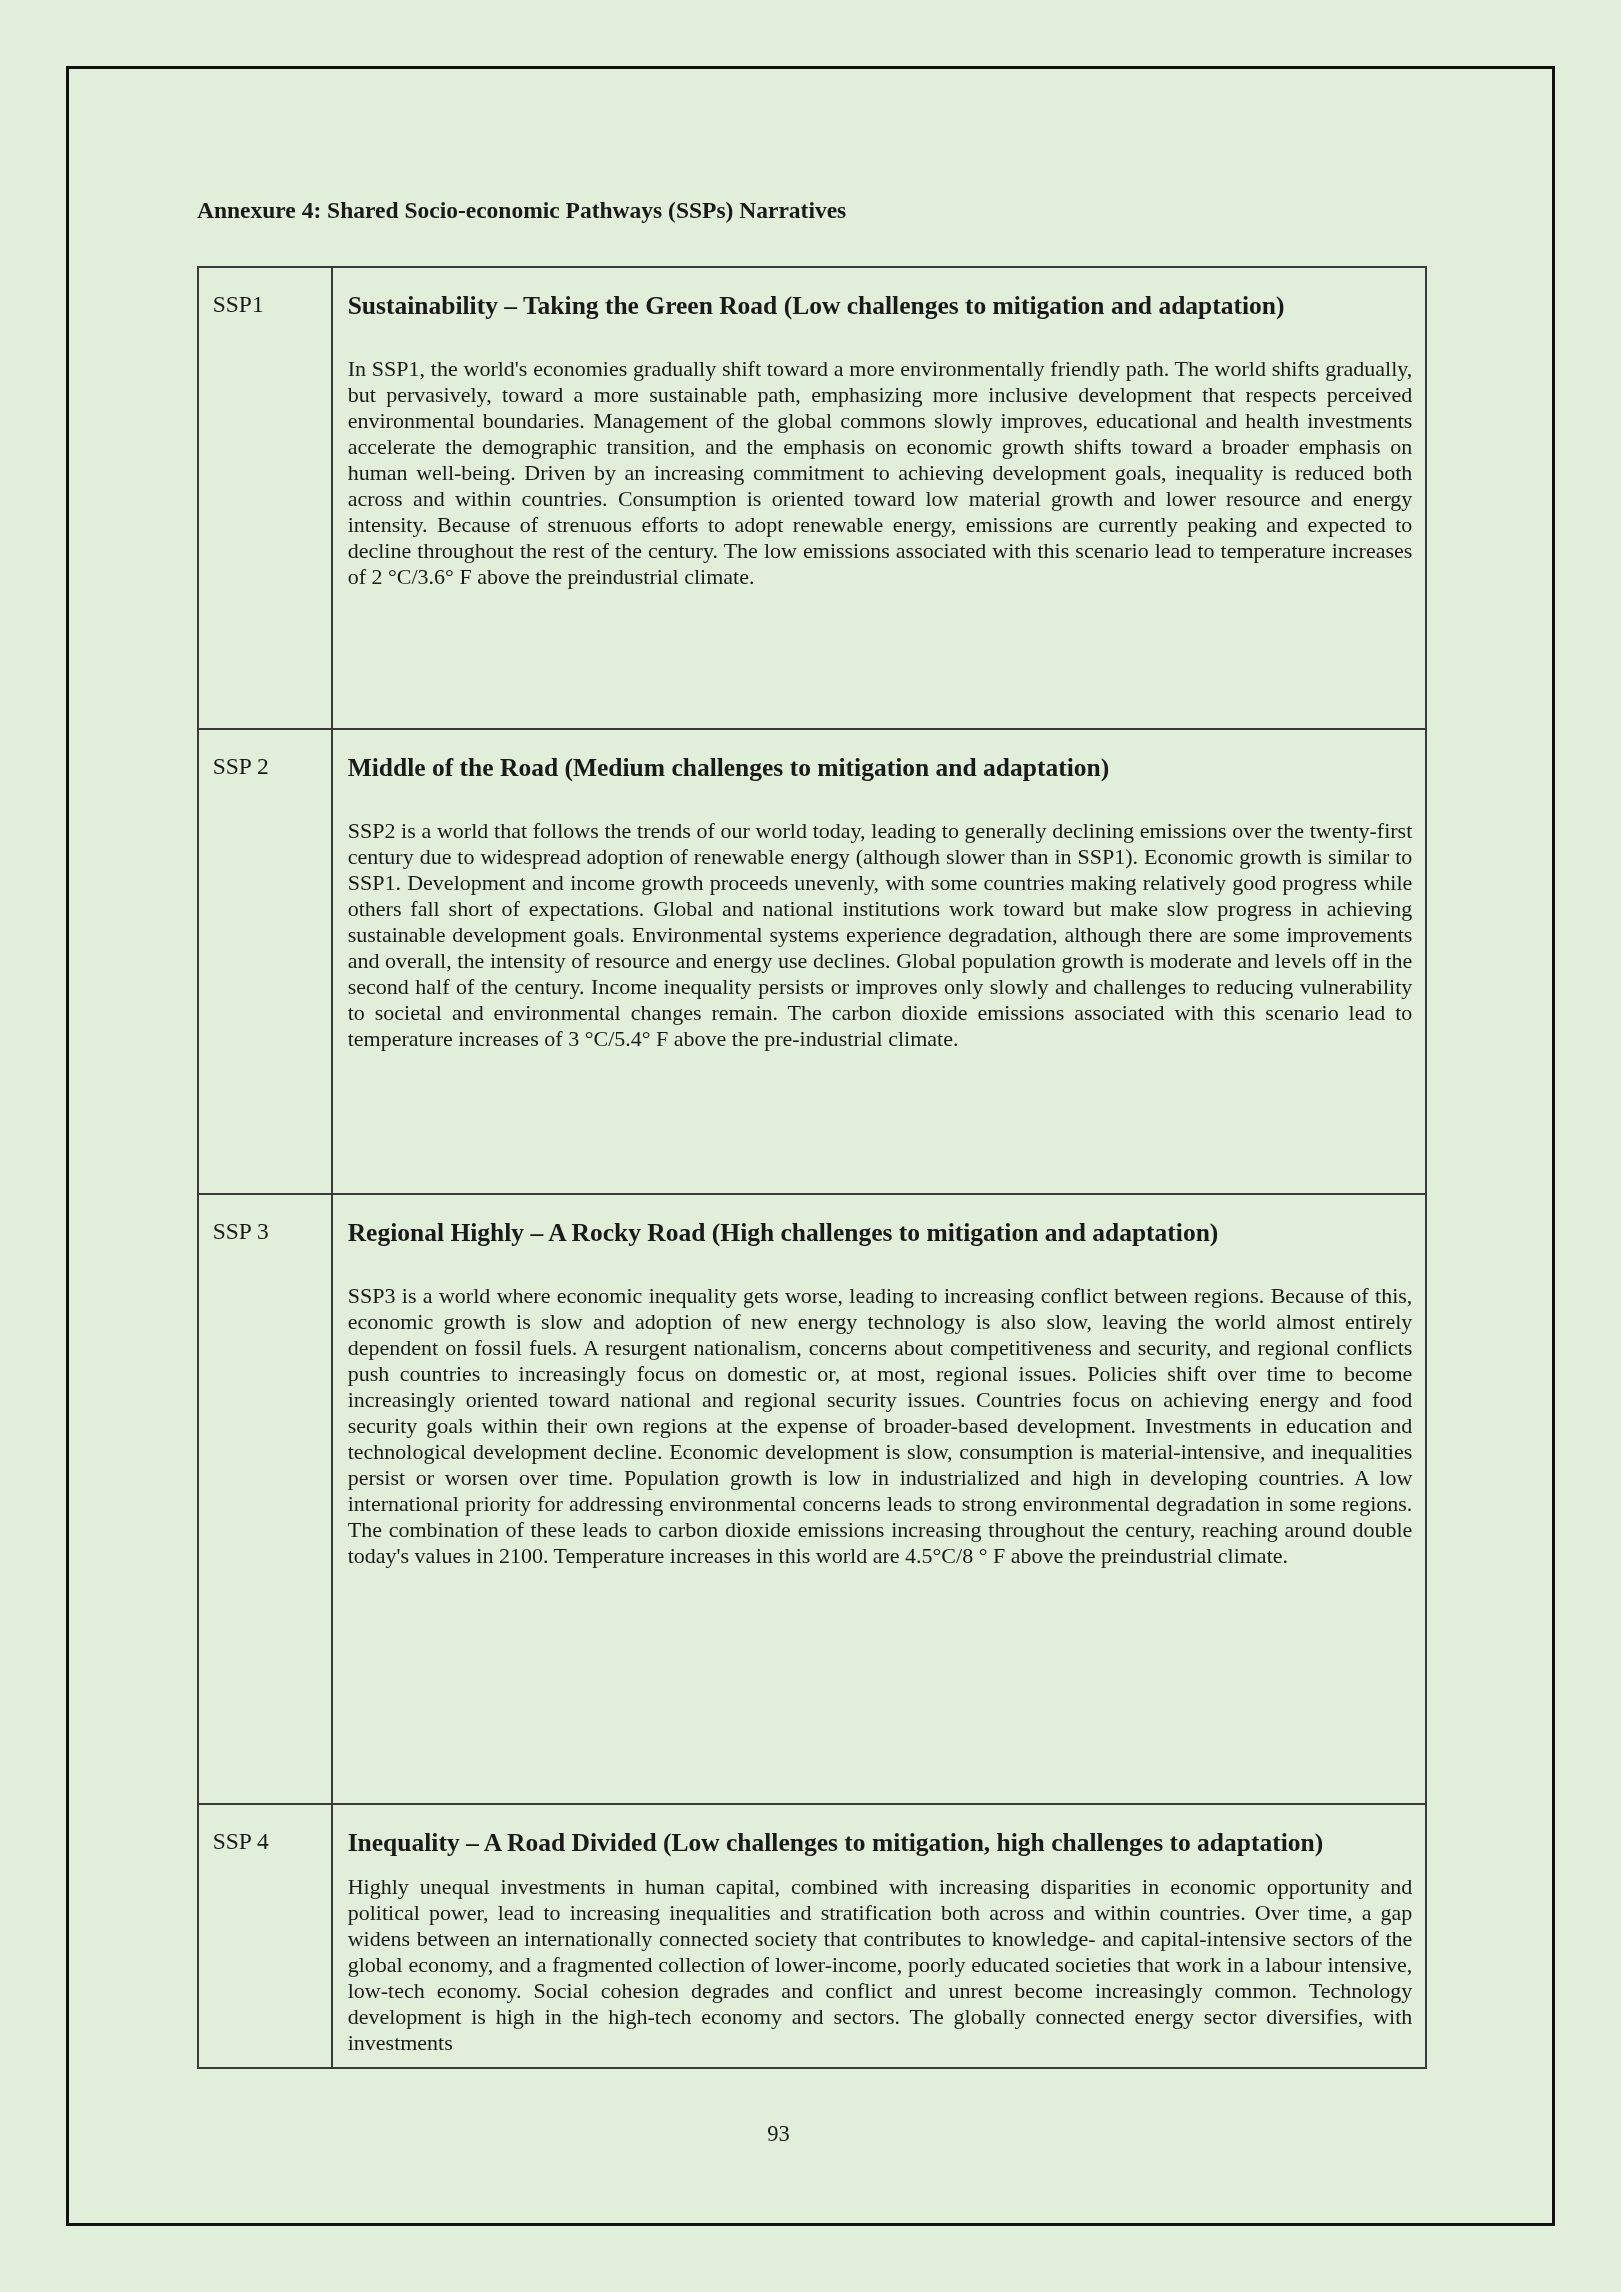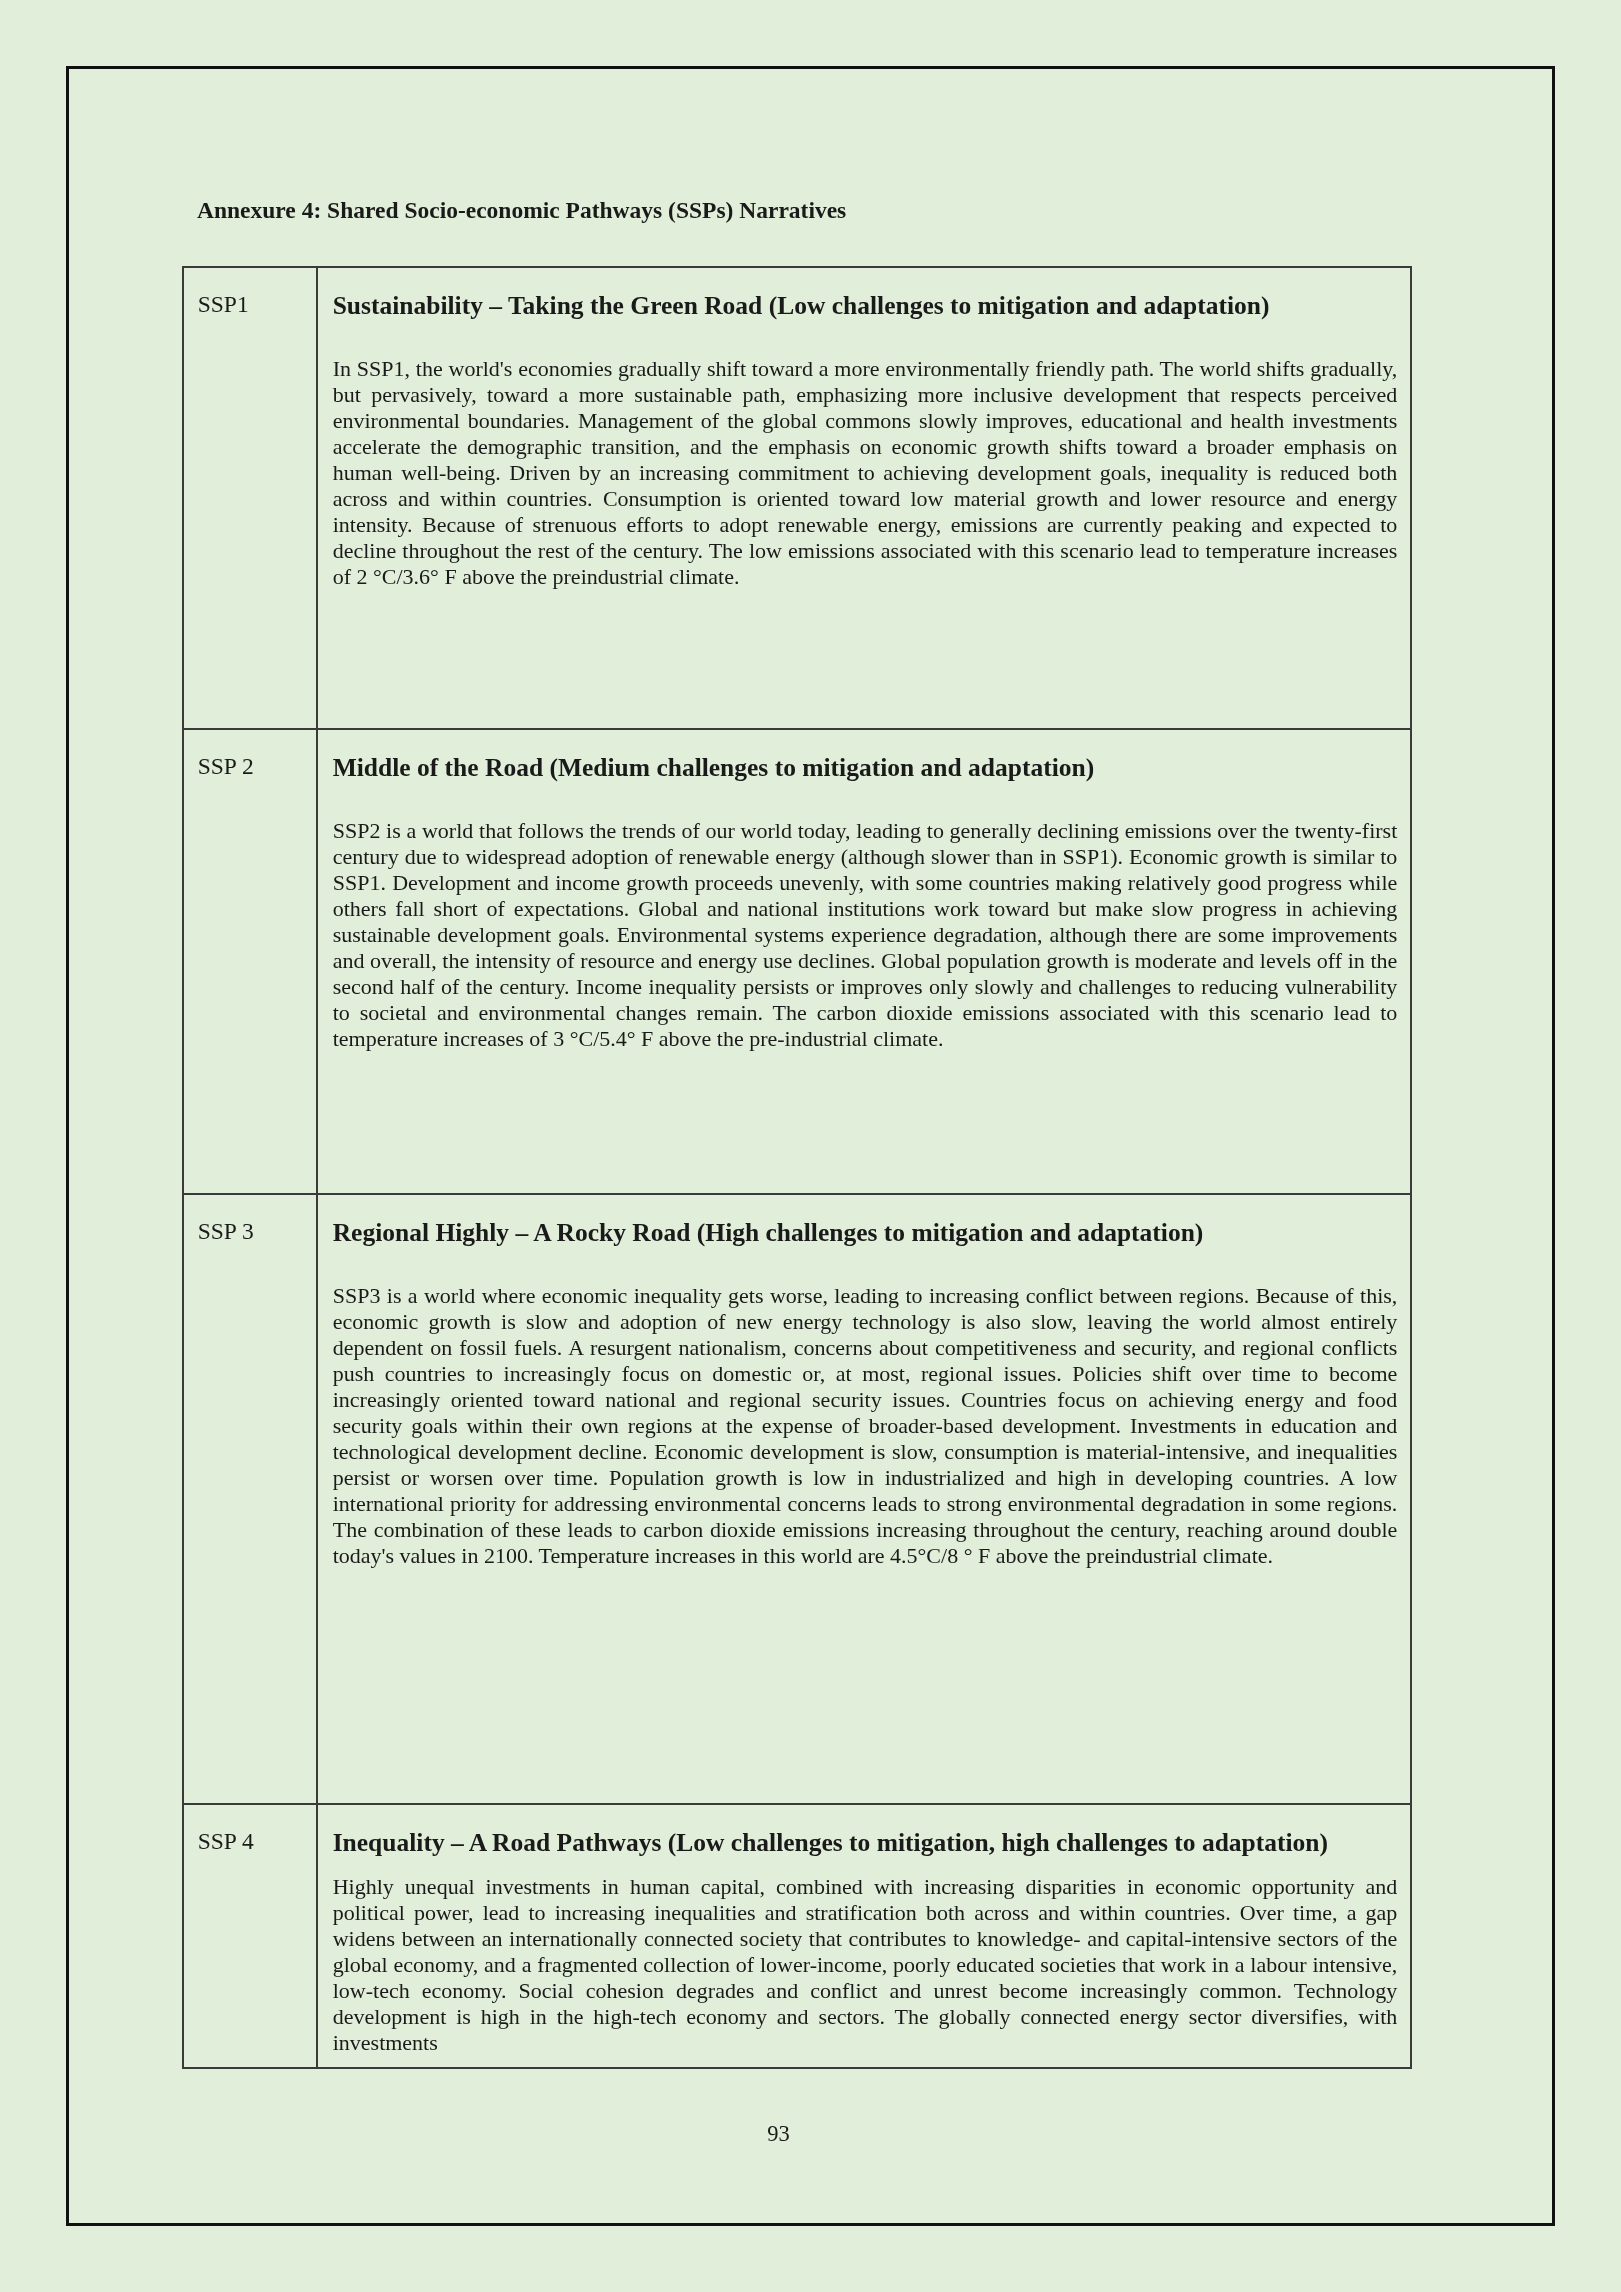--- a/index.html
+++ b/index.html
@@ -30,21 +30,21 @@
       top: 196px;
       margin: 0;
       font-size: 23.5px;
       font-weight: bold;
       text-underline-offset: 2.9px;
       line-height: 29px;
       white-space: nowrap;
     }
     .ssp-table {
       position: absolute;
-      left: 182px;
+      left: 197px;
       top: 266px;
       width: 1228px;
       border-collapse: collapse;
       table-layout: fixed;
     }
     .ssp-table td {
       border: 2px solid #3a3a3a;
       vertical-align: top;
       box-sizing: border-box;
       padding: 0;
@@ -118,21 +118,21 @@
     <tr class="row-3">
       <td class="ssp-id">SSP 3</td>
       <td class="ssp-content">
         <h2 class="ssp-heading">Regional Highly – A Rocky Road (High challenges to mitigation and adaptation)</h2>
         <p class="ssp-text">SSP3 is a world where economic inequality gets worse, leading to increasing conflict between regions. Because of this, economic growth is slow and adoption of new energy technology is also slow, leaving the world almost entirely dependent on fossil fuels. A resurgent nationalism, concerns about competitiveness and security, and regional conflicts push countries to increasingly focus on domestic or, at most, regional issues. Policies shift over time to become increasingly oriented toward national and regional security issues. Countries focus on achieving energy and food security goals within their own regions at the expense of broader-based development. Investments in education and technological development decline. Economic development is slow, consumption is material-intensive, and inequalities persist or worsen over time. Population growth is low in industrialized and high in developing countries. A low international priority for addressing environmental concerns leads to strong environmental degradation in some regions. The combination of these leads to carbon dioxide emissions increasing throughout the century, reaching around double today's values in 2100. Temperature increases in this world are 4.5°C/8 ° F above the preindustrial climate.</p>
       </td>
     </tr>
     <tr class="row-4">
       <td class="ssp-id">SSP 4</td>
       <td class="ssp-content">
-        <h2 class="ssp-heading">Inequality – A Road Pathways (Low challenges to mitigation, high challenges to adaptation)</h2>
+        <h2 class="ssp-heading">Inequality – A Road Divided (Low challenges to mitigation, high challenges to adaptation)</h2>
         <p class="ssp-text">Highly unequal investments in human capital, combined with increasing disparities in economic opportunity and political power, lead to increasing inequalities and stratification both across and within countries. Over time, a gap widens between an internationally connected society that contributes to knowledge- and capital-intensive sectors of the global economy, and a fragmented collection of lower-income, poorly educated societies that work in a labour intensive, low-tech economy. Social cohesion degrades and conflict and unrest become increasingly common. Technology development is high in the high-tech economy and sectors. The globally connected energy sector diversifies, with investments</p>
       </td>
     </tr>
   </tbody>
 </table>
 
 <div class="page-number">93</div>
 
 
 </body></html>

